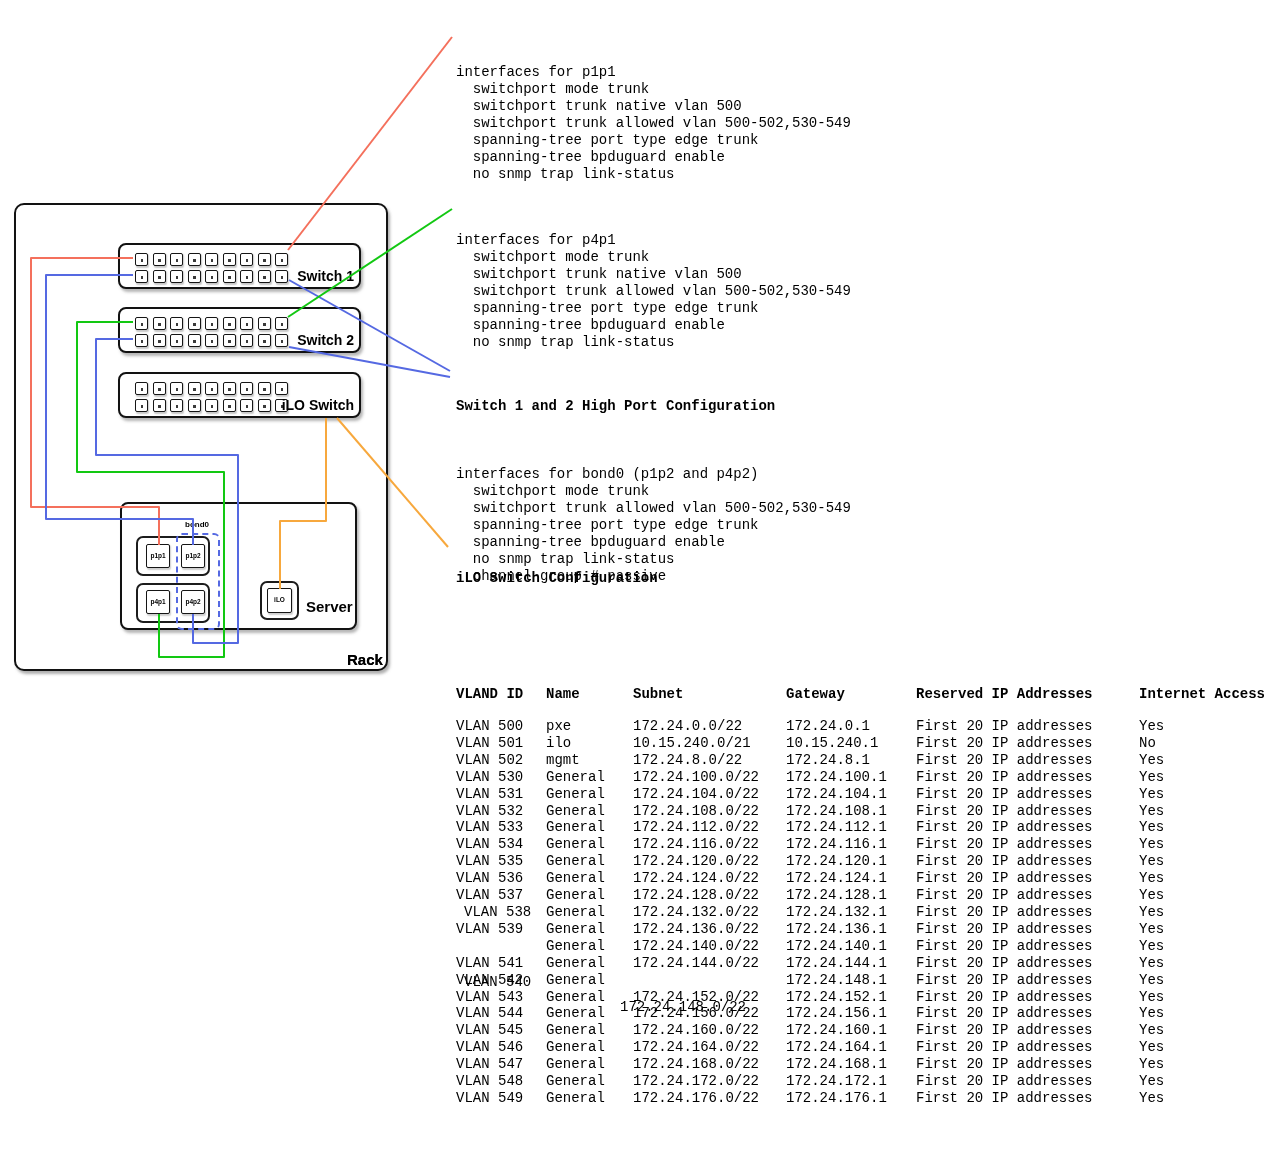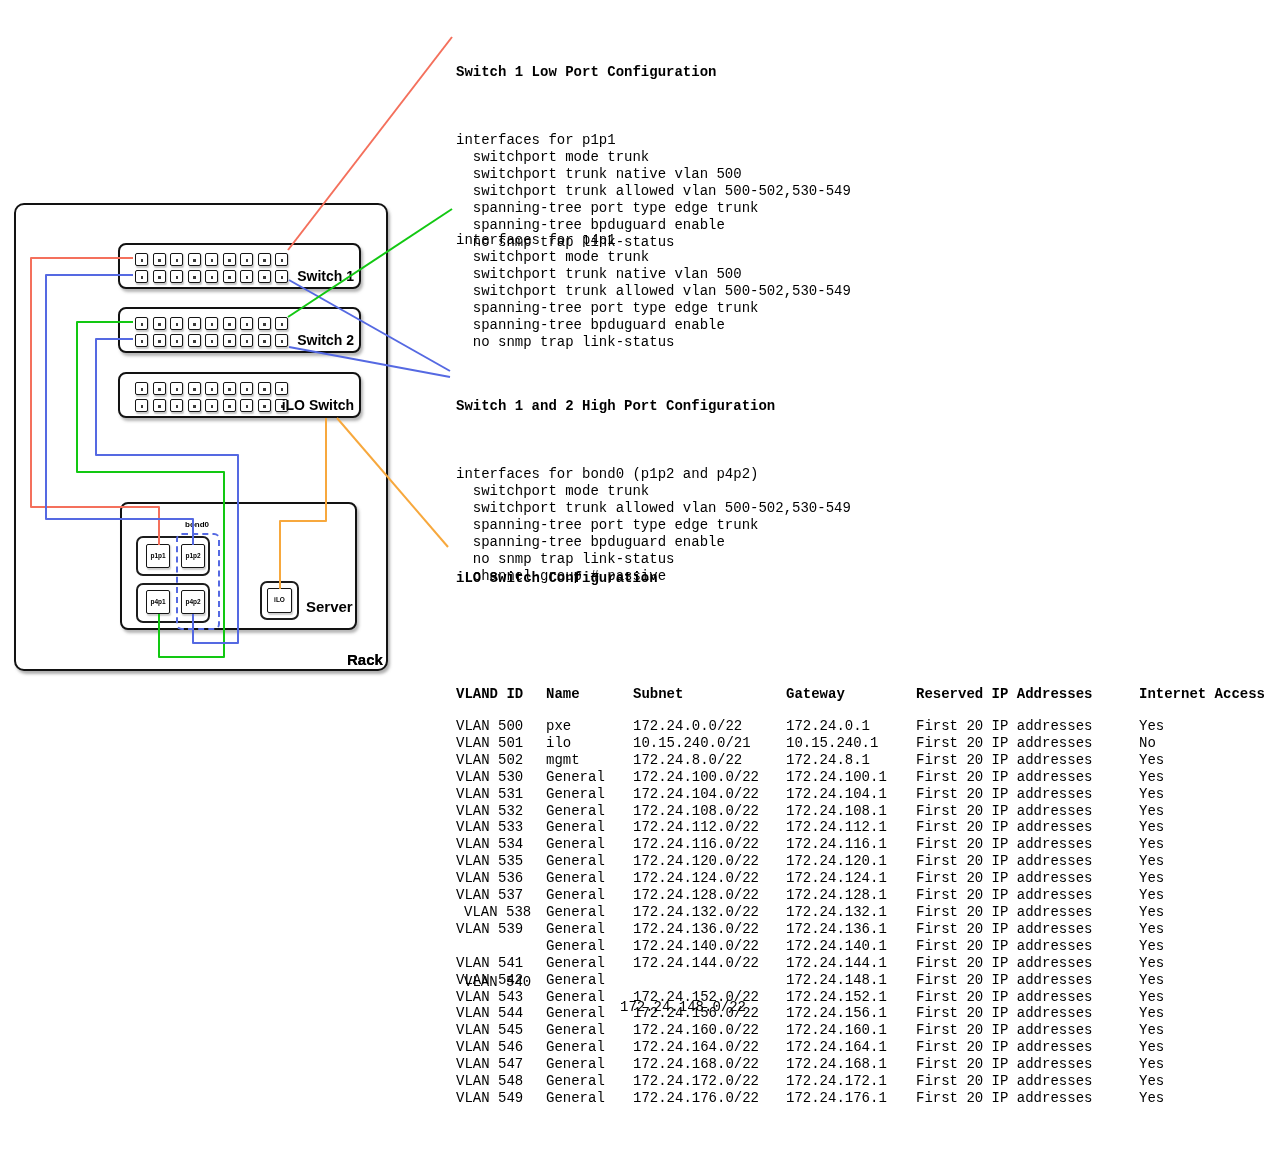--- a/index.html
+++ b/index.html
@@ -144,21 +144,20 @@
   <polyline points="289,280 450,371" stroke="#5569e2"></polyline>
   <polyline points="133,322 77,322 77,472 224,472 224,657 159,657 159,614" stroke="#12c812"></polyline>
   <polyline points="288,317 452,209" stroke="#12c812"></polyline>
   <polyline points="133,339 96,339 96,455 238,455 238,643 193,643 193,614" stroke="#5569e2"></polyline>
   <polyline points="289,347 450,377" stroke="#5569e2"></polyline>
   <polyline points="326,418 326,521 280,521 280,589" stroke="#f7a83d"></polyline>
   <polyline points="337,418 448,547" stroke="#f7a83d"></polyline>
 </svg>
 
 <div class="abs mono cfg-block cfg-b1">
-  <div class="cfg-title">Switch 1 Low Port Configuration</div>
   <div class="cfg-lines"><div class="cfg-line">interfaces for p1p1</div><div class="cfg-line">  switchport mode trunk</div><div class="cfg-line">  switchport trunk native vlan 500</div><div class="cfg-line">  switchport trunk allowed vlan 500-502,530-549</div><div class="cfg-line">  spanning-tree port type edge trunk</div><div class="cfg-line">  spanning-tree bpduguard enable</div><div class="cfg-line">  no snmp trap link-status</div></div>
 </div>
 <div class="abs mono cfg-block cfg-b2">
   <div class="cfg-lines"><div class="cfg-line">interfaces for p4p1</div><div class="cfg-line">  switchport mode trunk</div><div class="cfg-line">  switchport trunk native vlan 500</div><div class="cfg-line">  switchport trunk allowed vlan 500-502,530-549</div><div class="cfg-line">  spanning-tree port type edge trunk</div><div class="cfg-line">  spanning-tree bpduguard enable</div><div class="cfg-line">  no snmp trap link-status</div></div>
 </div>
 <div class="abs mono cfg-block cfg-b3">
   <div class="cfg-title">Switch 1 and 2 High Port Configuration</div>
   <div class="cfg-lines"><div class="cfg-line">interfaces for bond0 (p1p2 and p4p2)</div><div class="cfg-line">  switchport mode trunk</div><div class="cfg-line">  switchport trunk allowed vlan 500-502,530-549</div><div class="cfg-line">  spanning-tree port type edge trunk</div><div class="cfg-line">  spanning-tree bpduguard enable</div><div class="cfg-line">  no snmp trap link-status</div><div class="cfg-line">  channel-group # passive</div></div>
 </div>
 <div class="abs mono cfg-block cfg-b4">

